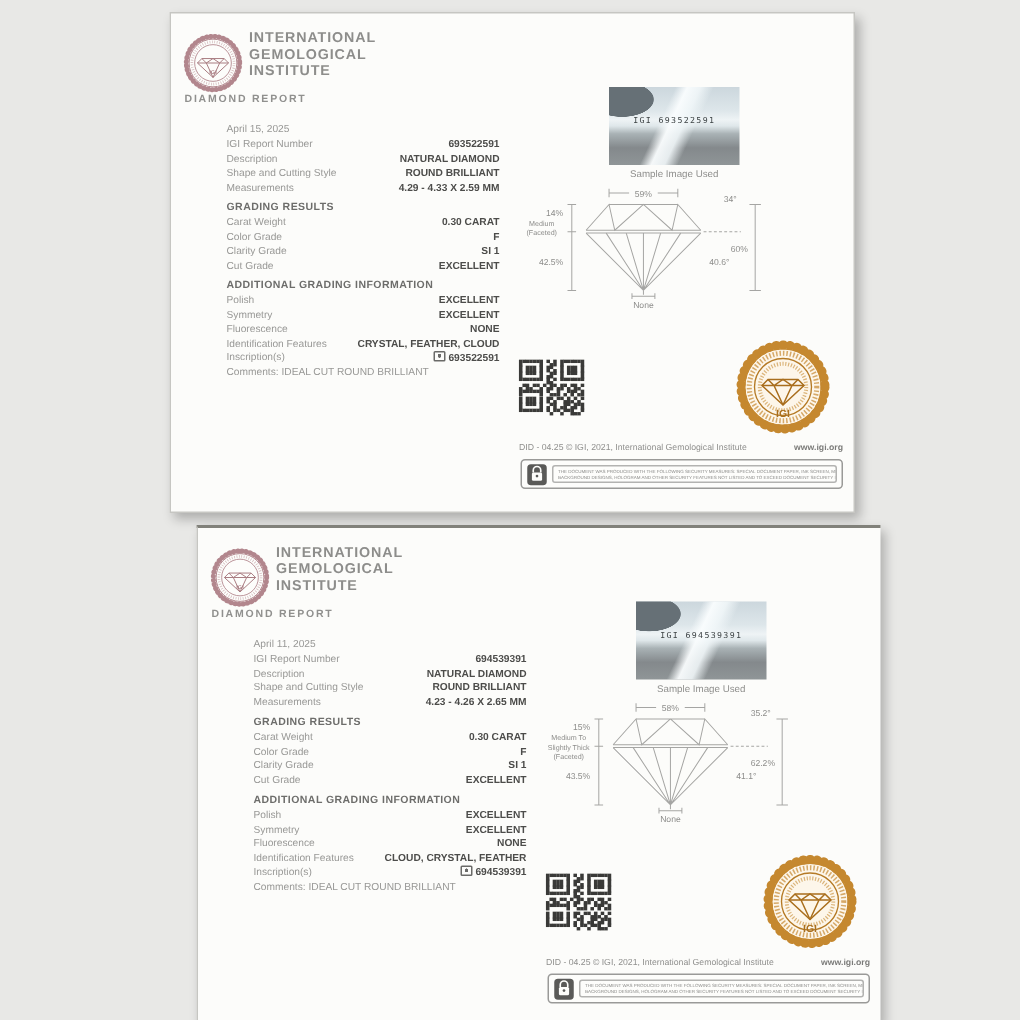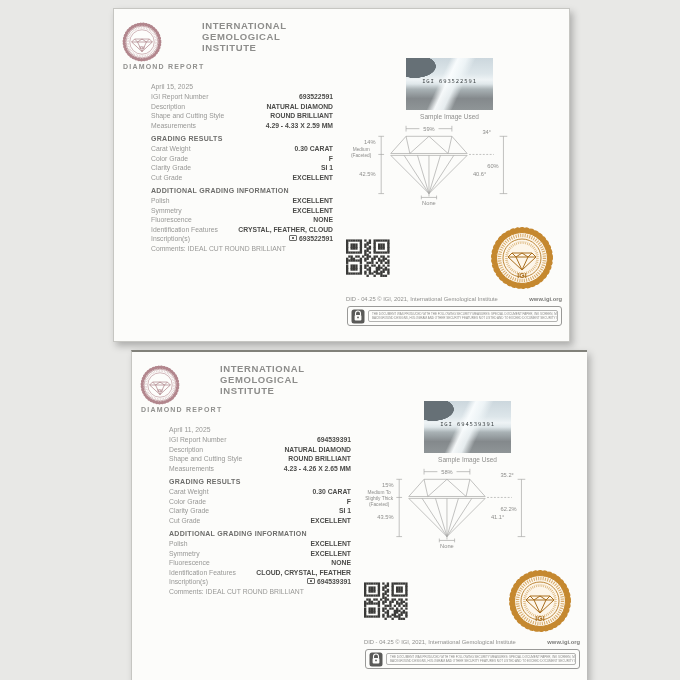--- a/index.html
+++ b/index.html
@@ -11,21 +11,21 @@
   .cert{
     position:absolute;width:455px;height:332px;background:#fcfcfa;
     box-shadow:3px 4px 7px rgba(0,0,0,0.25);
   }
   #cert-0{left:113px;top:8px;border:1px solid #c6c6c2;}
   #cert-1{left:131px;top:350px;height:330px;border-top:2px solid #81817a;border-left:1px solid #c6c6c2;}
 
   
   .logo-seal{position:absolute;left:8px;top:13px;}
   .org{position:absolute;left:52px;top:12px;color:#8d8d8b;font-weight:bold;
-       font-size:9.5px;line-height:10.8px;letter-spacing:0.6px;margin-left:36px;}
+       font-size:9.5px;line-height:10.8px;letter-spacing:0.6px;}
   .report-title{position:absolute;left:9px;top:54px;font-size:7px;font-weight:bold;
        letter-spacing:1.2px;color:#90908e;}
 
   
   .fields{position:absolute;left:37px;top:73px;width:182px;font-size:6.8px;color:#989896;}
   .row{display:flex;justify-content:space-between;height:9.5px;line-height:9.5px;}
   .row .lab{color:#989896;}
   .row .val{color:#4c4c4a;font-weight:bold;text-align:right;white-space:nowrap;}
   .date-line{height:10px;line-height:10px;}
   .heading{margin-top:4px;height:10px;line-height:10px;font-weight:bold;

